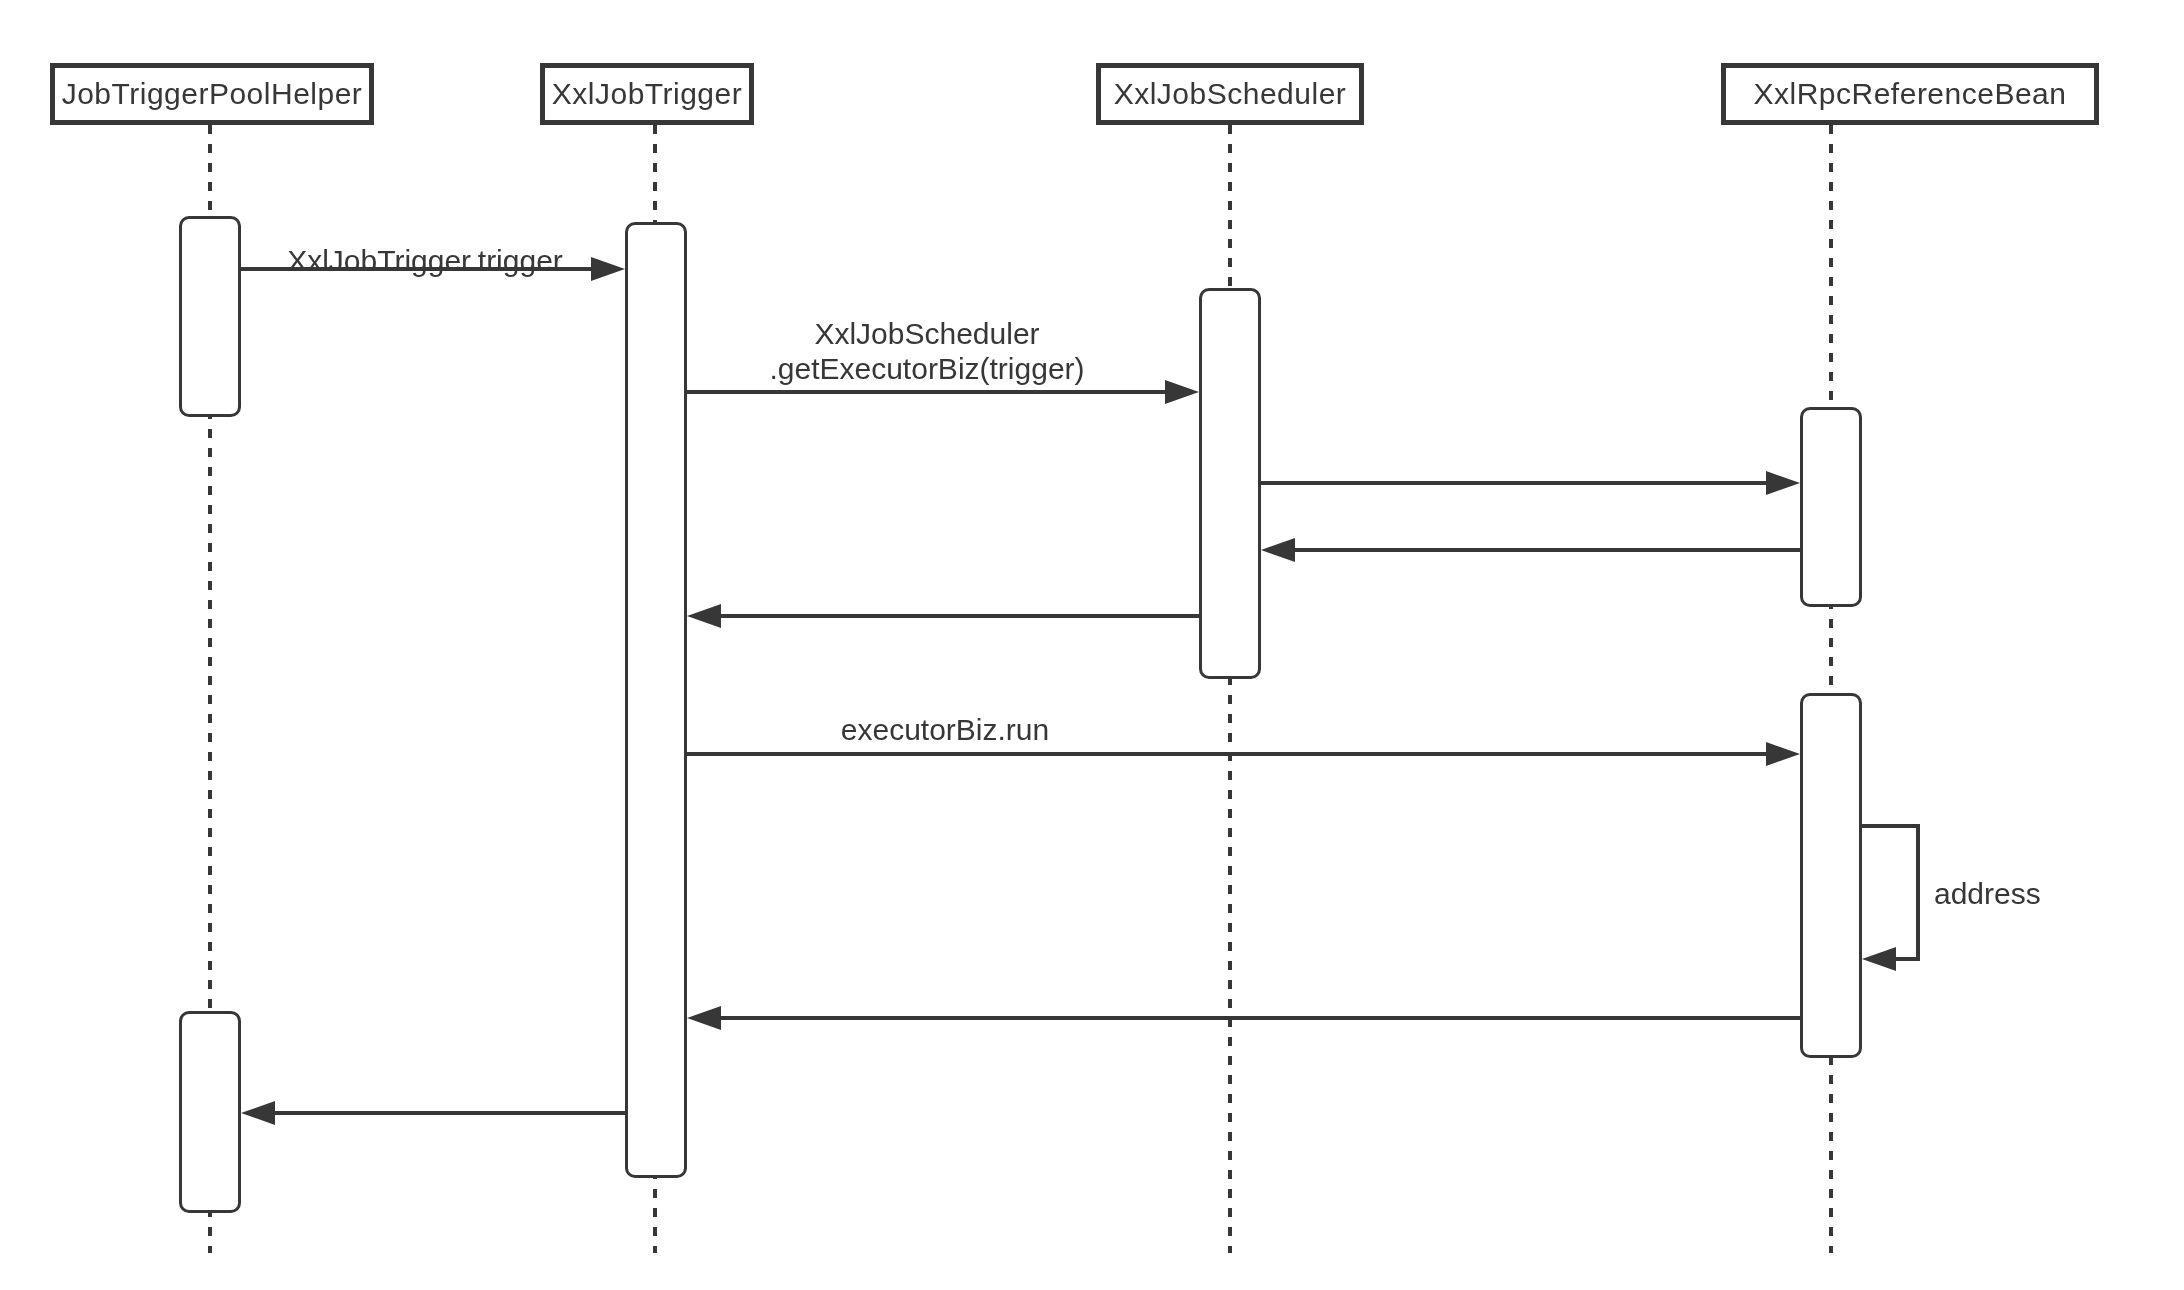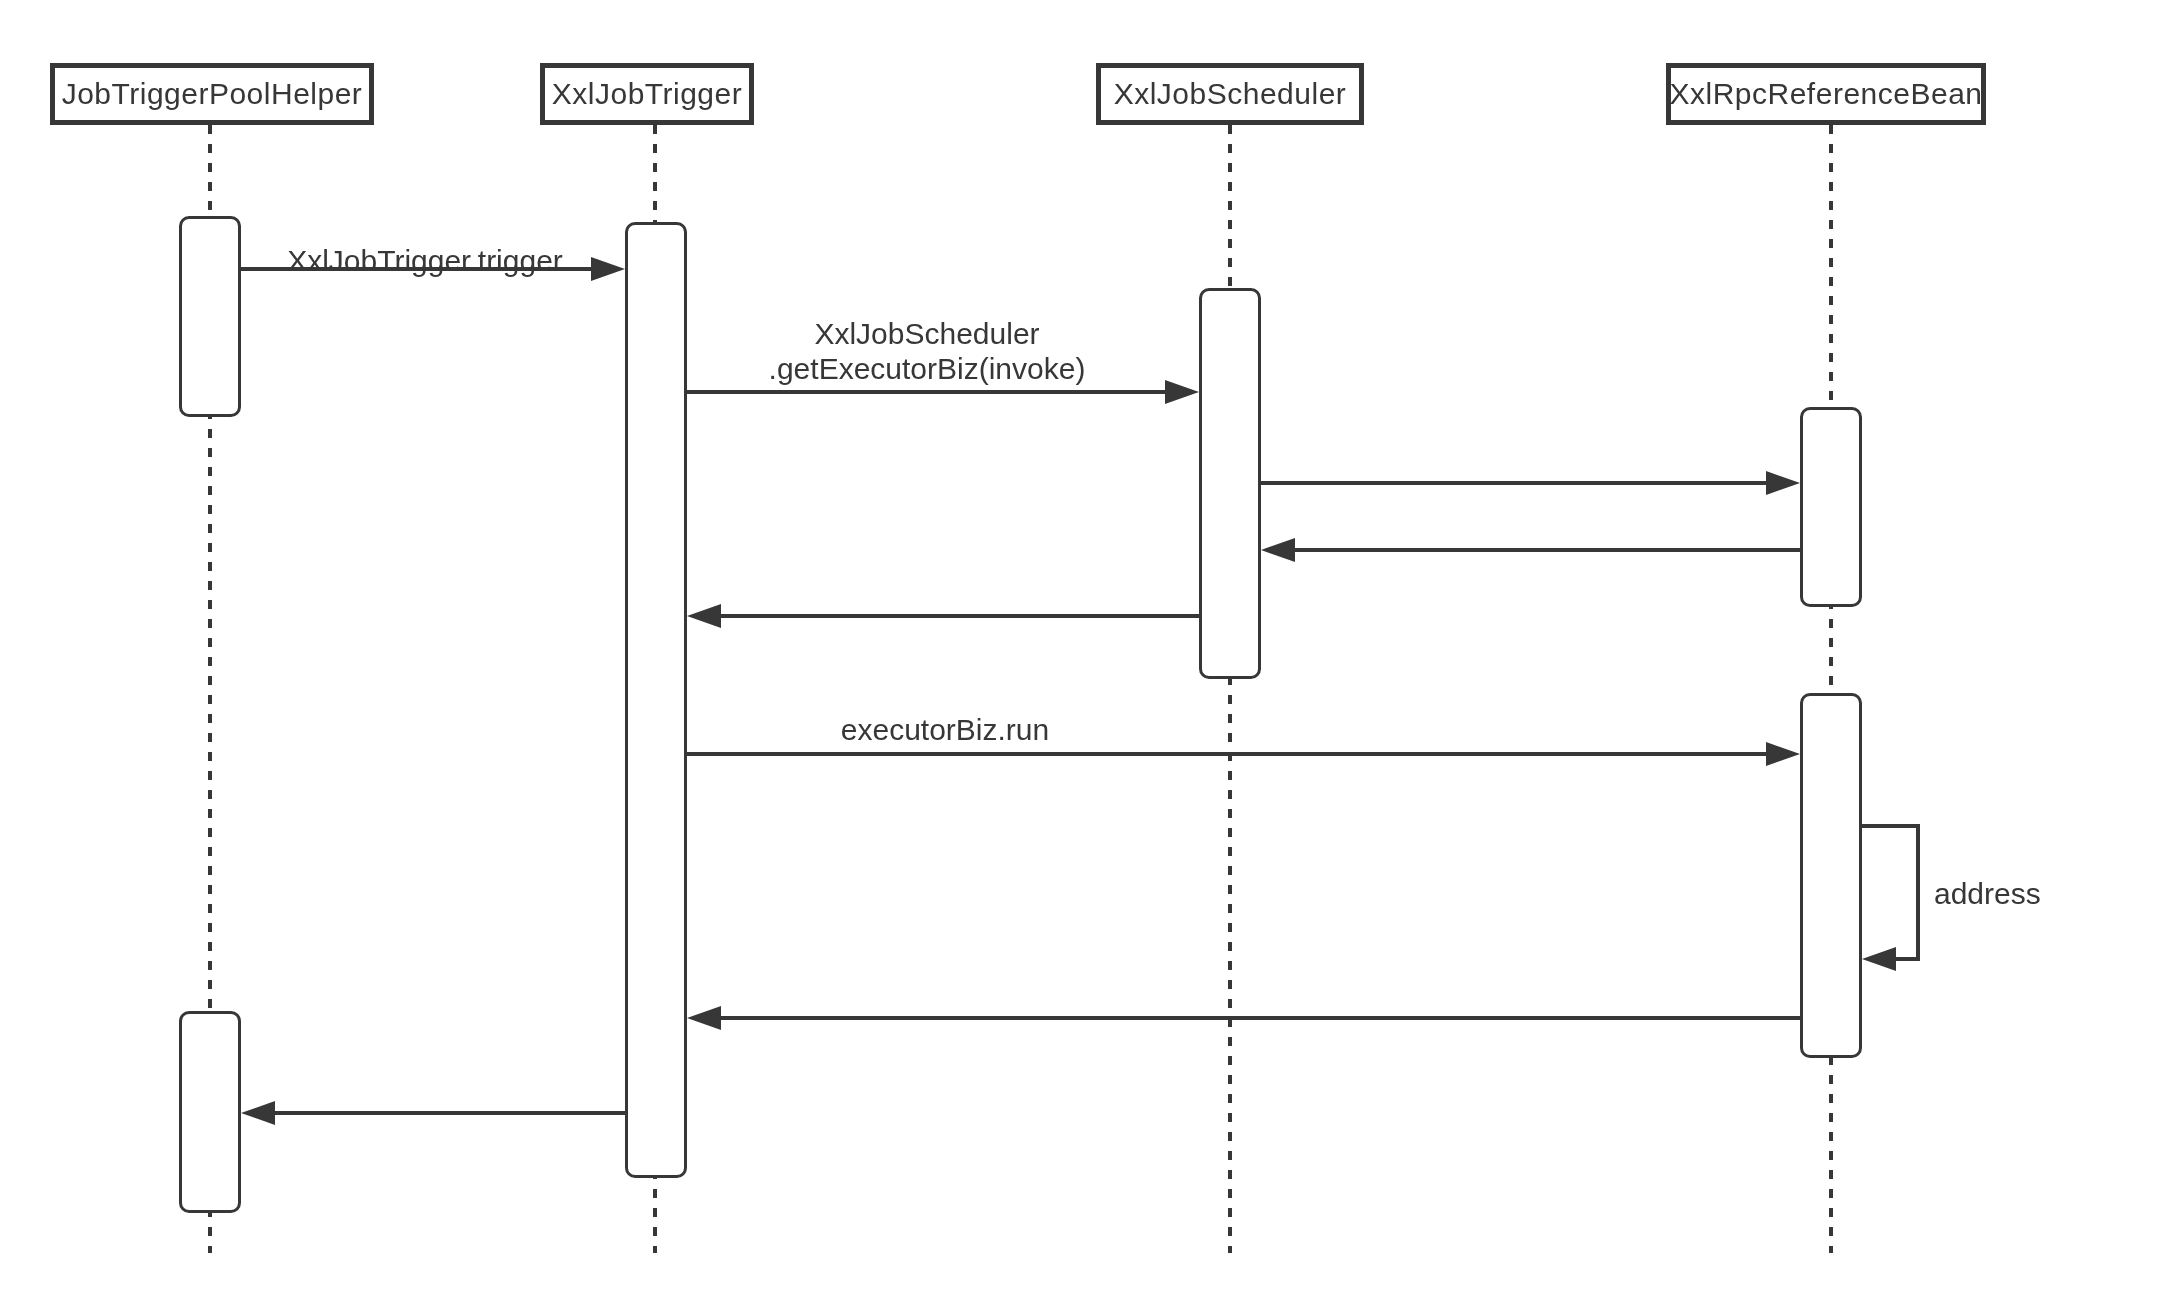--- a/index.html
+++ b/index.html
@@ -76,40 +76,40 @@
 
   <div class="actor-box" style="left:50px;width:324px">
     <span>JobTriggerPoolHelper</span>
   </div>
   <div class="actor-box" style="left:540px;width:214px">
     <span>XxlJobTrigger</span>
   </div>
   <div class="actor-box" style="left:1096px;width:268px">
     <span>XxlJobScheduler</span>
   </div>
-  <div class="actor-box" style="left:1666px;width:320px">
+  <div class="actor-box" style="left:1721px;width:378px">
     <span>XxlRpcReferenceBean</span>
   </div>
 
   <div class="activation" style="left:179px;top:201px;height:201px"></div>
   <div class="activation" style="left:179px;top:996px;height:202px"></div>
   <div class="activation" style="left:625px;top:207px;height:956px"></div>
   <div class="activation" style="left:1199px;top:273px;height:391px"></div>
   <div class="activation" style="left:1800px;top:392px;height:200px"></div>
   <div class="activation" style="left:1800px;top:678px;height:365px"></div>
 
   <div class="msg-line" style="left:241px;top:252px;width:352px"></div>
   <div class="arrow-right" style="left:591px;top:242px"></div>
   <div class="msg-label" style="left:225px;top:228px">XxlJobTrigger.trigger</div>
 
   <div class="msg-line" style="left:687px;top:375px;width:480px"></div>
   <div class="arrow-right" style="left:1165px;top:365px"></div>
   <div class="msg-label" style="left:727px;top:301px">
     <div>XxlJobScheduler</div>
-    <div>.getExecutorBiz(invoke)</div>
+    <div>.getExecutorBiz(trigger)</div>
   </div>
 
   <div class="msg-line" style="left:1261px;top:466px;width:507px"></div>
   <div class="arrow-right" style="left:1766px;top:456px"></div>
 
   <div class="arrow-left" style="left:1261px;top:523px"></div>
   <div class="msg-line" style="left:1291px;top:533px;width:509px"></div>
 
   <div class="arrow-left" style="left:687px;top:589px"></div>
   <div class="msg-line" style="left:717px;top:599px;width:482px"></div>

